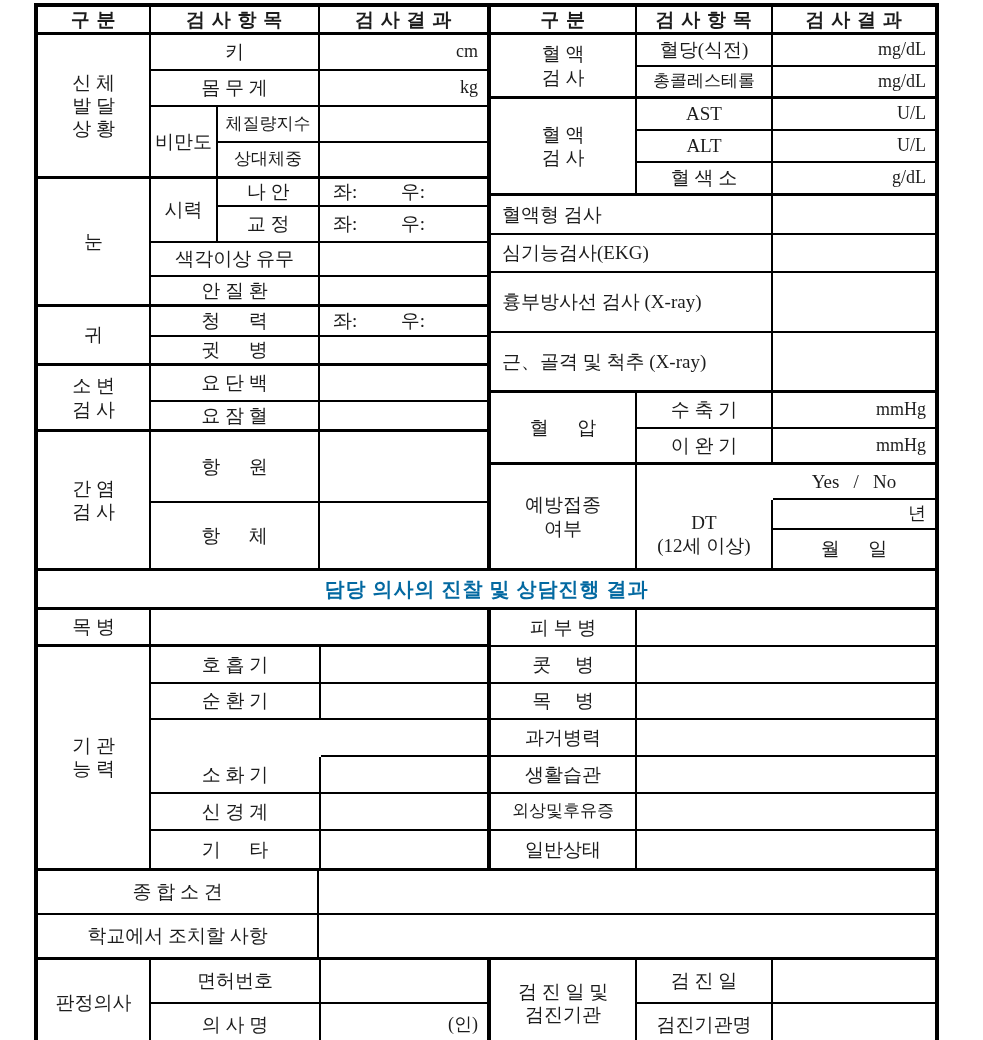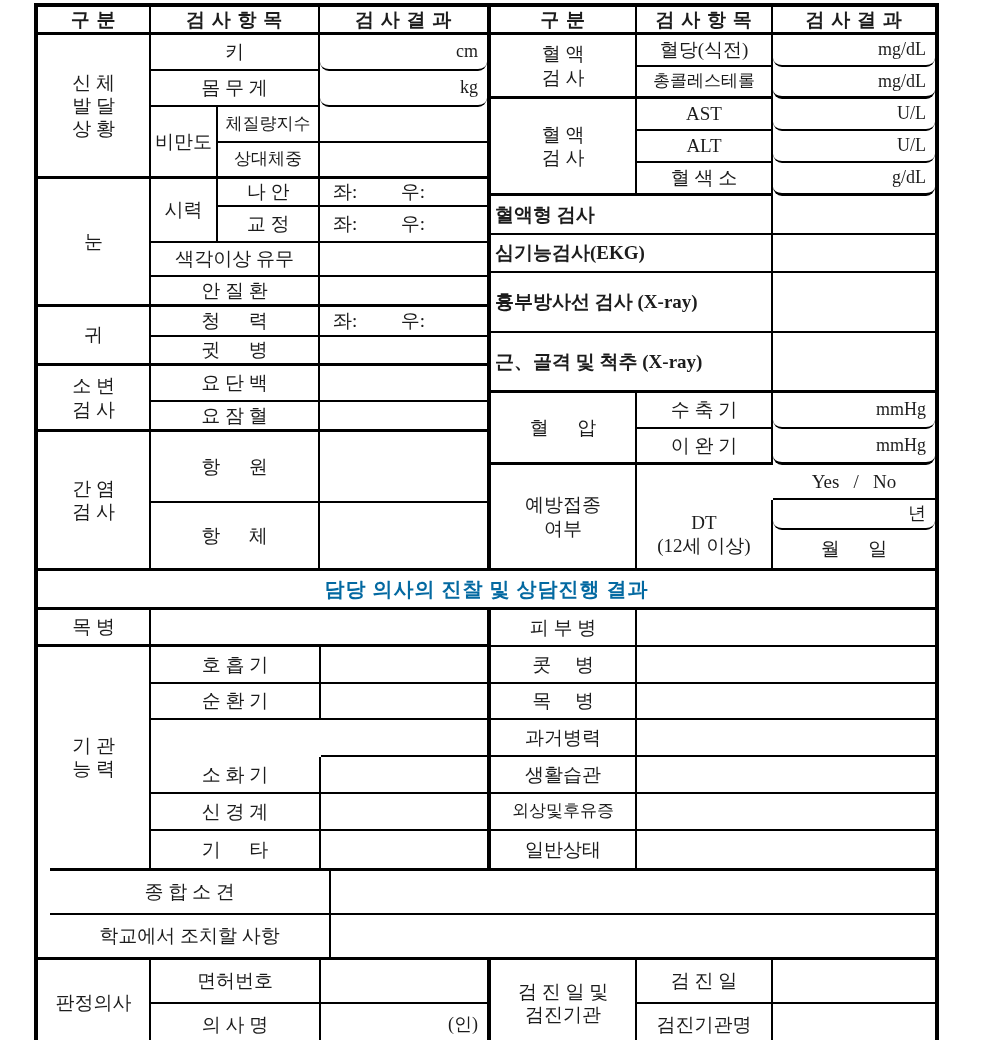--- a/index.html
+++ b/index.html
@@ -41,33 +41,33 @@
     font-size:19px;
     line-height:1.22;
     box-sizing:border-box;
     overflow:hidden;
   }
   .ec{border-right:none;}
   .er{border-bottom:none;}
   .sb{border-bottom-width:3px;}
   .hb{border-bottom-width:3px;font-weight:bold;letter-spacing:1px;}
   .s{font-size:17px;}
-  .u{justify-content:flex-end;padding-right:9px;font-size:18px;border-radius:9px;}
-  .la{justify-content:flex-start;padding-left:4px;text-align:left;font-weight:bold;}
+  .u{justify-content:flex-end;padding-right:9px;font-size:18px;}
+  .la{justify-content:flex-start;padding-left:11px;text-align:left;}
   .pre{white-space:pre;}
   .lr{justify-content:flex-start;padding-left:13px;}
   .lr span:first-child{width:44%;text-align:left;}
   .lr span:last-child{text-align:left;}
   .banner{
     height:36px;
     border-top:3px solid #000;border-bottom:3px solid #000;
     display:flex;align-items:center;justify-content:center;
     font-weight:bold;font-size:20px;letter-spacing:1px;
   }
-  .sumrow{display:flex;height:42px;margin-left:12px;}
+  .sumrow{display:flex;height:42px;}
   .sumrow.first{border-top:3px solid #000;}
   .sumrow.second{border-top:2px solid #000;}
   .sumlabel{
     width:281px;flex:none;border-right:2px solid #000;box-sizing:border-box;
     display:flex;align-items:center;justify-content:center;font-size:19px;
   }
   .sumfill{flex:1;}
   .bt{border-top:3px solid #000;}
 </style>
 </head>

